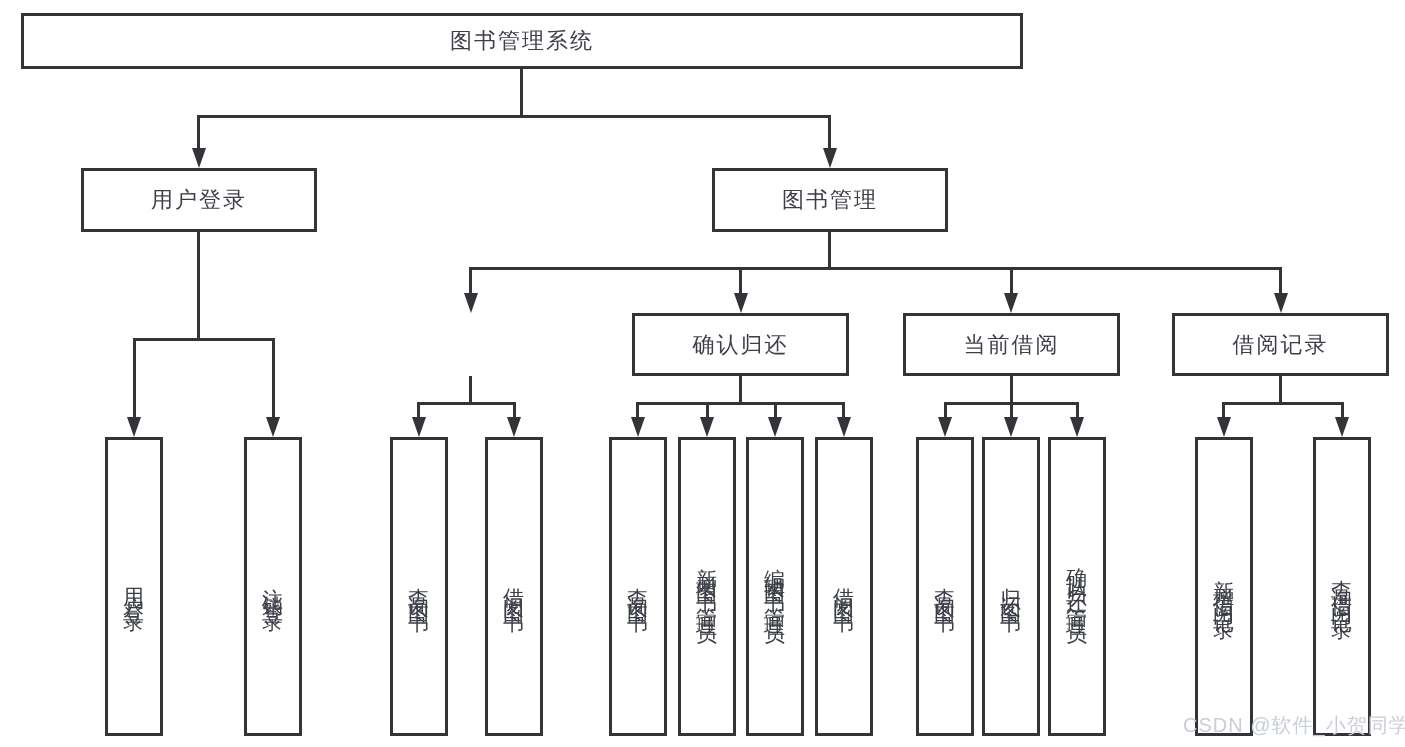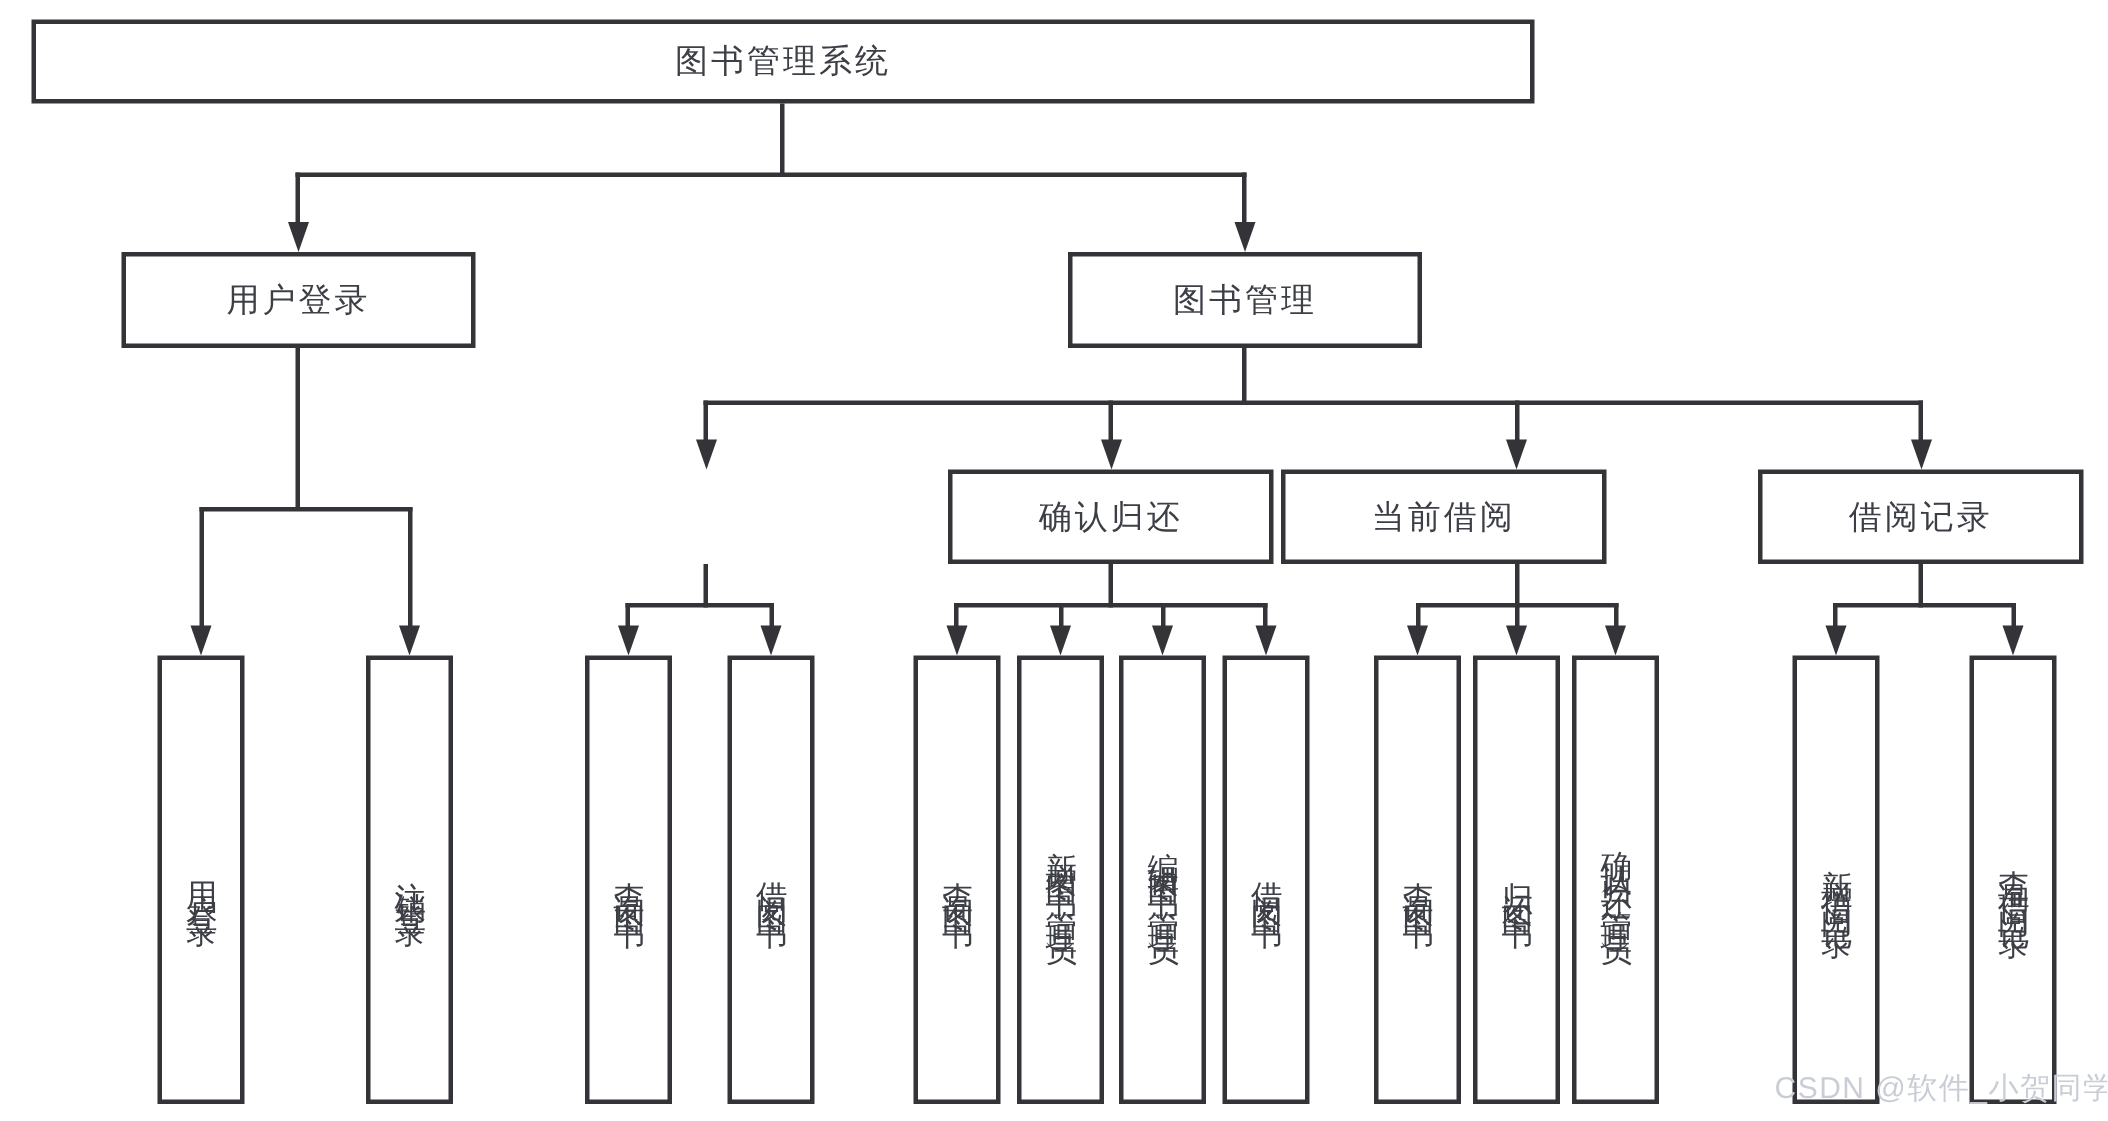--- a/index.html
+++ b/index.html
@@ -92,21 +92,21 @@
   <div class="line vline" style="left:739px; top:267px; height:28px;"></div>
   <div class="arrowhead" style="left:734px; top:293px;"></div>
   <div class="line vline" style="left:1010px; top:267px; height:28px;"></div>
   <div class="arrowhead" style="left:1004px; top:293px;"></div>
   <div class="line vline" style="left:1279px; top:267px; height:28px;"></div>
   <div class="arrowhead" style="left:1274px; top:293px;"></div>
 
   <div class="box hbox lvl3" style="left:632px;">
     <span>确认归还</span>
   </div>
-  <div class="box hbox lvl3" style="left:854px;">
+  <div class="box hbox lvl3" style="left:903px;">
     <span>当前借阅</span>
   </div>
   <div class="box hbox lvl3" style="left:1172px;">
     <span>借阅记录</span>
   </div>
 
   <div class="line vline" style="left:469px; top:376px; height:29px;"></div>
   <div class="line vline" style="left:739px; top:376px; height:29px;"></div>
   <div class="line vline" style="left:1010px; top:376px; height:29px;"></div>
   <div class="line vline" style="left:1279px; top:376px; height:29px;"></div>

